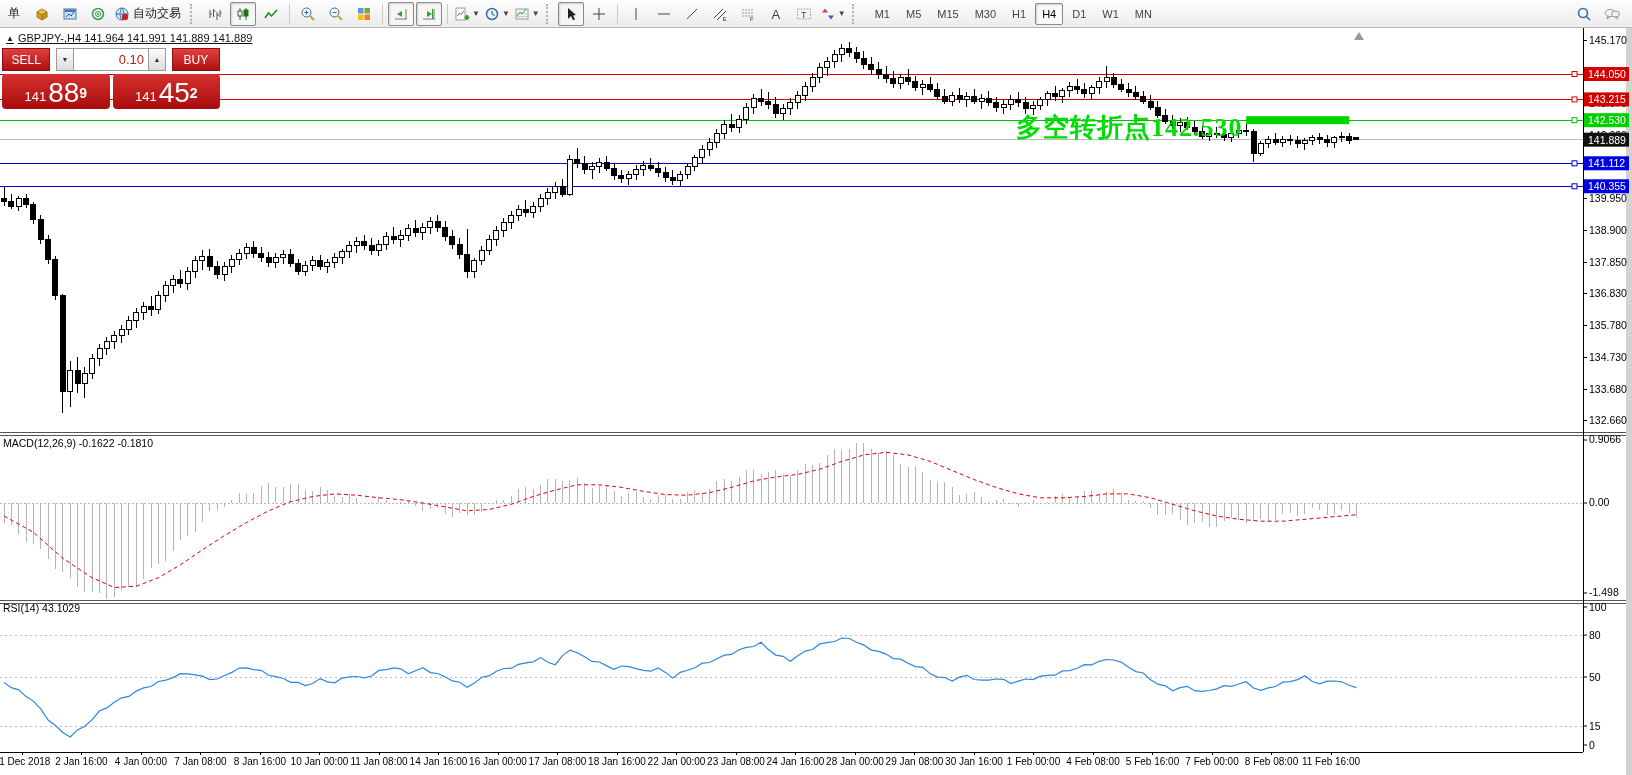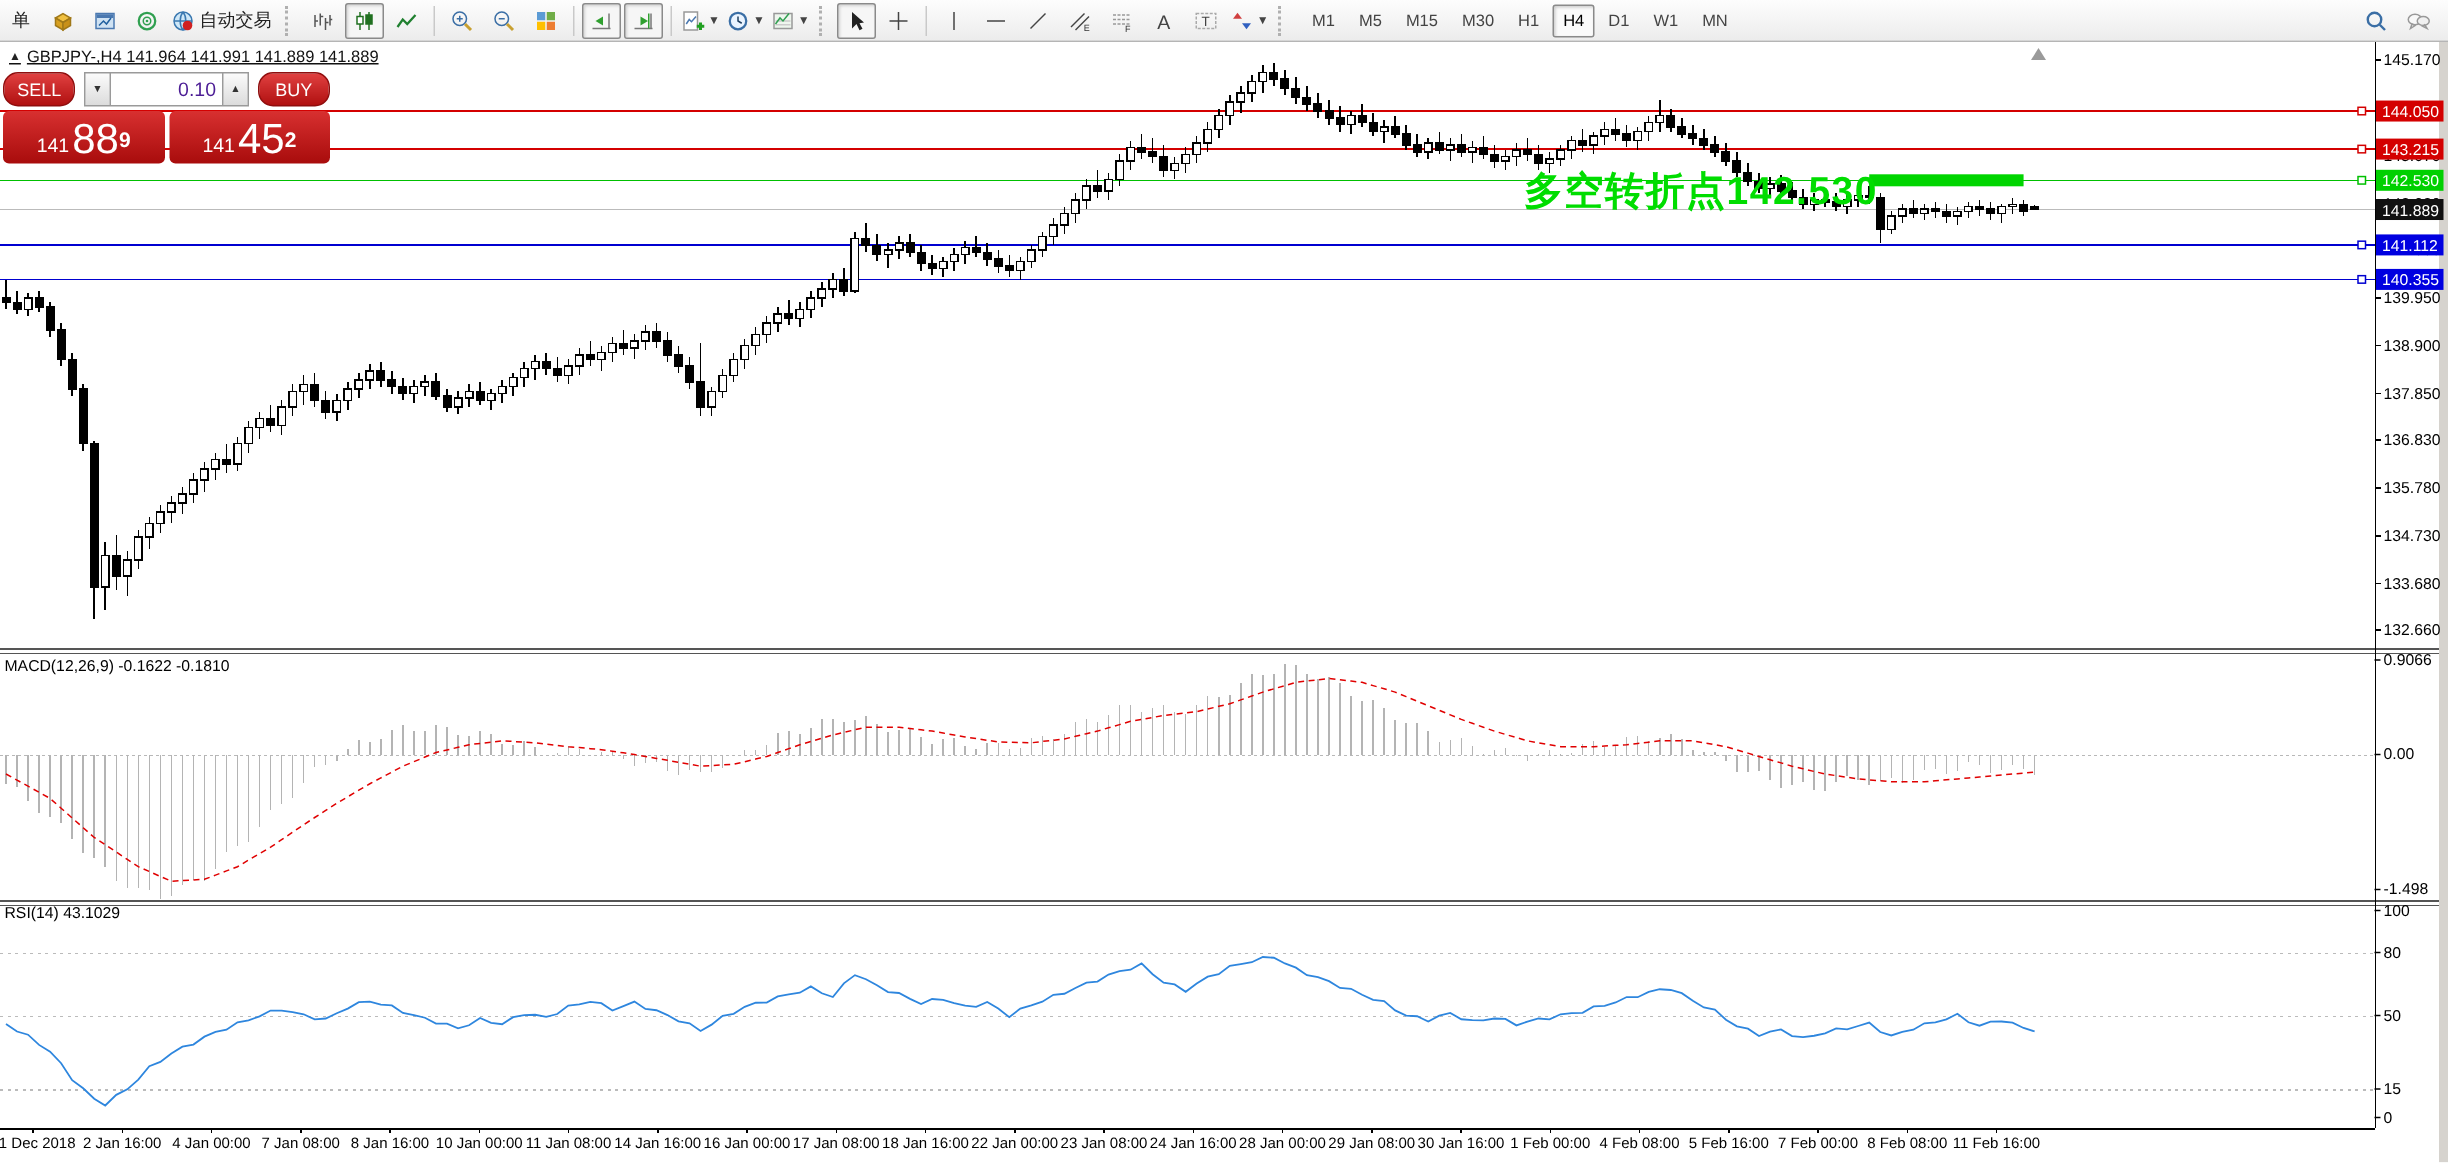--- a/index.html
+++ b/index.html
@@ -19,30 +19,30 @@
   .tgrip{width:5px;height:20px;margin:0 4px;border-left:2px dotted #b0b0b0;}
   .tf-btn{height:20px;padding:0 6px;margin:0 1px;font-size:11px;color:#444;display:flex;
     align-items:center;border:1px solid transparent;border-radius:2px;}
   .tf-btn.active{background:#fafafa;border:1px solid #8a8a8a;box-shadow:inset 1px 1px 2px rgba(0,0,0,.18);color:#000;}
   #tb-right{position:absolute;right:6px;top:2px;display:flex;}
   
   #chart-svg{position:absolute;left:0;top:0;z-index:1;}
   #symbol-header{position:absolute;left:6px;top:32px;font-size:11px;color:#111;z-index:5;text-decoration:underline;}
   #symbol-header .tri{font-size:8px;vertical-align:1px;margin-right:4px;color:#222;}
   #annotation{position:absolute;left:1016px;top:110px;z-index:4;font-size:26px;font-weight:bold;
-    color:#00dd00;letter-spacing:1px;white-space:nowrap;}
+    color:#00dd00;letter-spacing:1px;white-space:nowrap;font-family:Liberation Serif, serif;}
   
   #trade-panel{position:absolute;left:2px;top:48px;width:218px;z-index:6;font-family:"Liberation Sans",sans-serif;}
   #tp-row1{display:flex;height:23px;}
   .tp-btn{width:49px;background:linear-gradient(#e04040,#b01010);color:#fff;font-size:12px;
-    display:flex;align-items:center;justify-content:center;border:1px solid #8f0d0d;border-radius:10px;}
+    display:flex;align-items:center;justify-content:center;border:1px solid #8f0d0d;border-radius:0;}
   .tp-step{width:17px;background:linear-gradient(#fbfbfb,#dcdcdc);border:1px solid #9a9a9a;
     display:flex;align-items:center;justify-content:center;font-size:7px;color:#333;}
   #tp-vol{width:66px;border:1px solid #9a9a9a;border-left:none;border-right:none;
-    font-size:13px;text-align:right;padding:0 4px;color:#4c1d95;background:#fff;}
+    font-size:13px;text-align:right;padding:0 4px;color:#b91c1c;background:#fff;}
   #tp-row2{display:flex;margin-top:3px;height:35px;}
   .tp-price{flex:1;background:linear-gradient(#d83030,#a80c0c);color:#fff;border-radius:4px;
     display:flex;align-items:flex-end;justify-content:center;padding-bottom:2px;}
   .tp-price.bid{margin-right:3px;}
   .tp-small{font-size:13px;margin-right:2px;line-height:20px;}
   .tp-big{font-size:28px;font-weight:normal;line-height:28px;}
   .tp-sup{font-size:14px;font-weight:bold;line-height:38px;align-self:flex-start;}
 </style>
 </head>
 <body>

